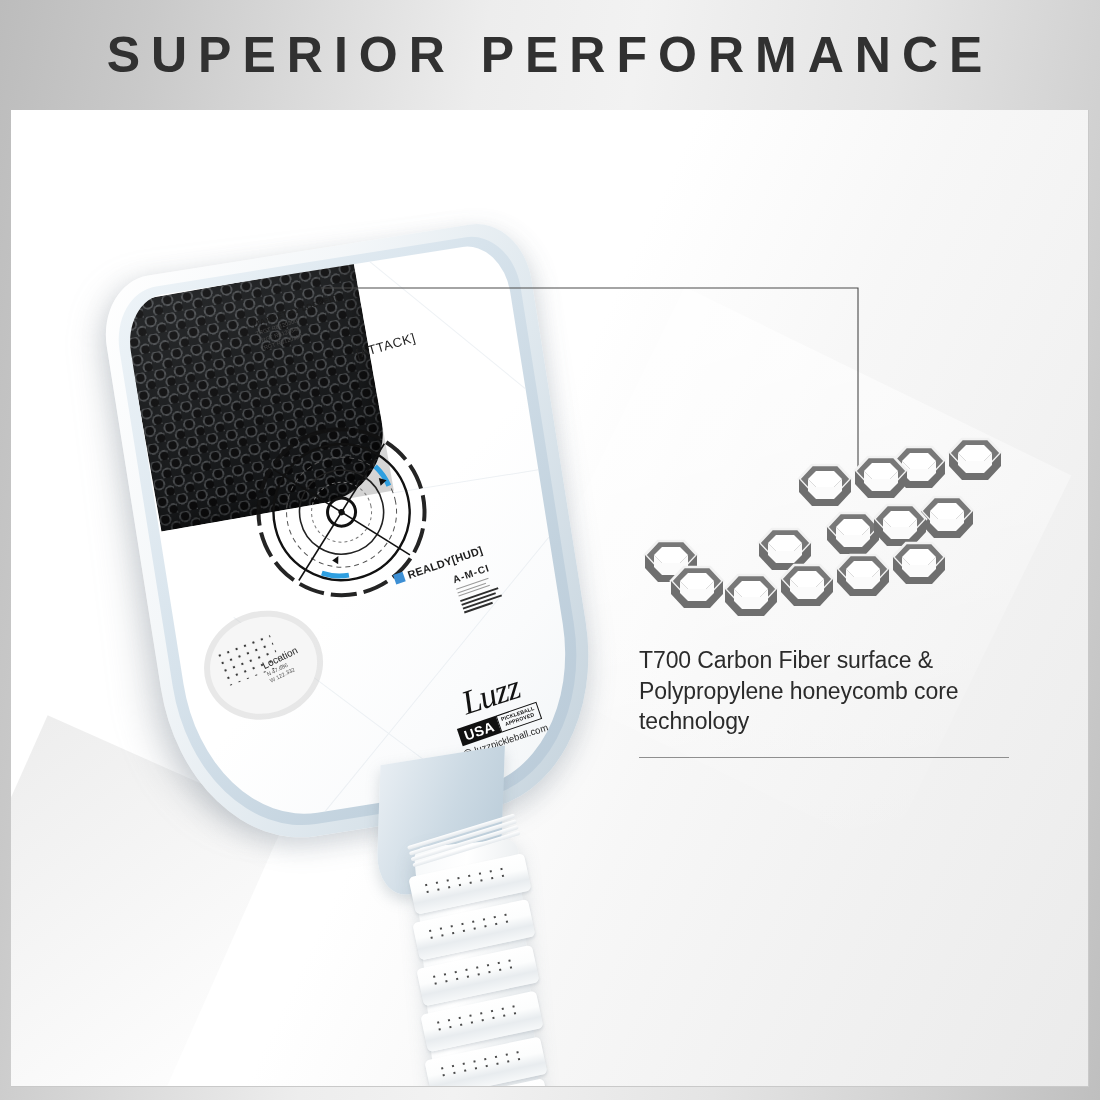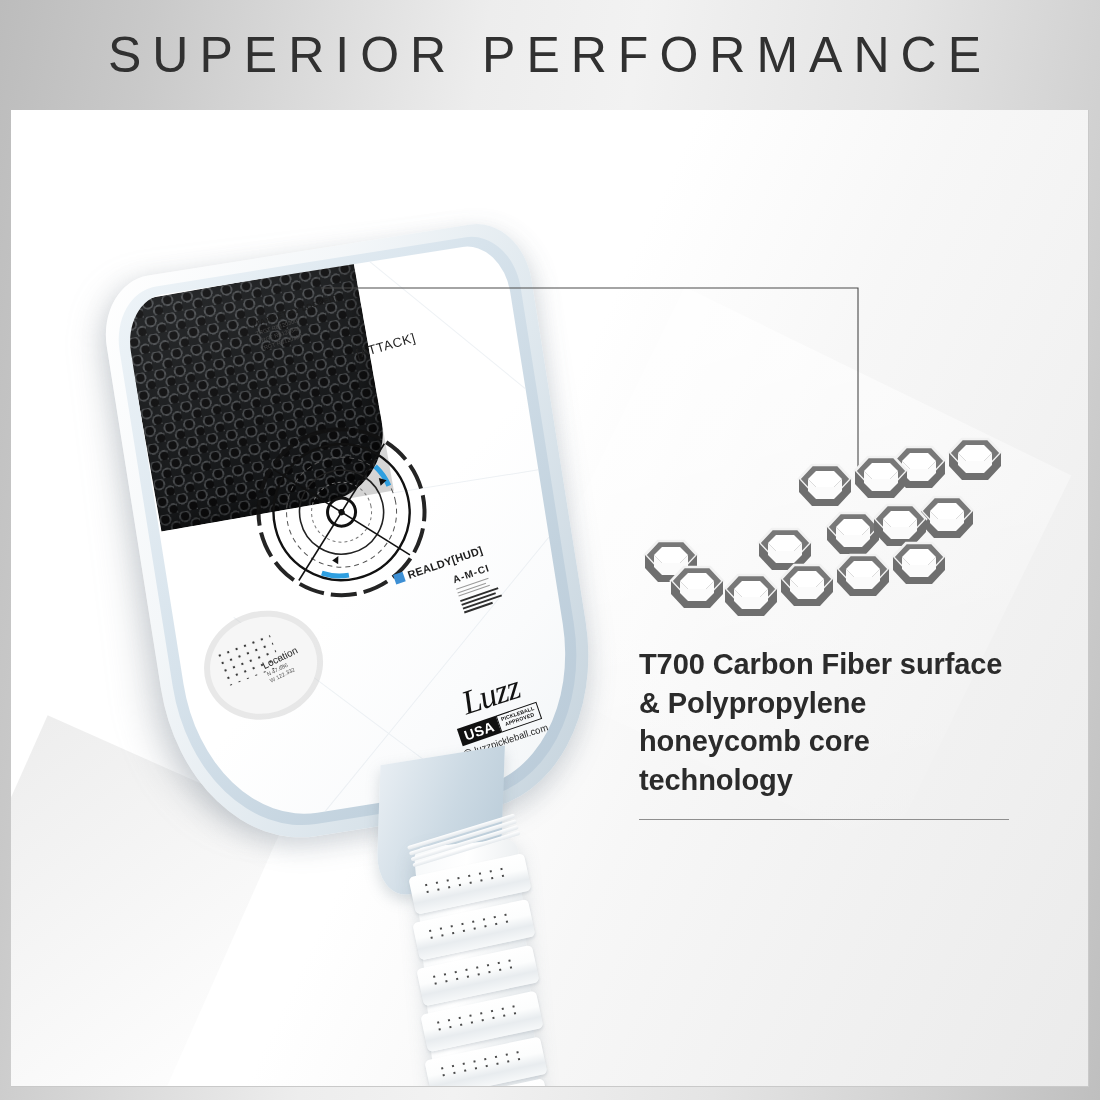--- a/index.html
+++ b/index.html
@@ -9,21 +9,21 @@
     background:#bdbdbd;
   }
   #root{position:relative;width:1100px;height:1100px;
     background:linear-gradient(100deg,#bcbcbc 0%,#c9c9c9 12%,#ededed 38%,#f2f2f2 50%,#e4e4e4 70%,#cfcfcf 88%,#bfbfbf 100%);
   }
 
   
   .header{position:absolute;left:0;top:0;width:1100px;height:110px;}
   .header-title{
     position:absolute;left:0;top:26px;width:1100px;text-align:center;
-    font-size:50px;font-weight:400;color:#313131;letter-spacing:11px;
+    font-size:50px;font-weight:700;color:#313131;letter-spacing:11px;
     white-space:nowrap;font-family:"Liberation Sans",sans-serif;
   }
 
   
   .panel{
     position:absolute;left:11px;top:110px;width:1077px;height:976px;
     background:linear-gradient(115deg,#ffffff 0%,#ffffff 45%,#f7f7f7 62%,#f1f1f1 80%,#ebebeb 100%);
     border-right:1px solid #c9c9c9;border-bottom:1px solid #c9c9c9;
     overflow:hidden;
   }
@@ -145,21 +145,21 @@
 
   
   .leader{position:absolute;left:0;top:0;width:1077px;height:976px;pointer-events:none;}
 
   
   .honeycomb{position:absolute;left:620px;top:325px;width:400px;height:200px;}
   .honeycomb svg{display:block;width:400px;height:200px;}
 
   
   .info{position:absolute;left:628px;top:535px;width:378px;}
-  .info-head{font-size:29px;font-weight:700;color:#2b2b2b;line-height:1.33;letter-spacing:-.1px;}
+  .info-head{font-size:23px;font-weight:400;color:#2b2b2b;line-height:1.33;letter-spacing:-.1px;}
   .info-rule{height:1px;background:#8f8f8f;margin:20px 0 18px 0;width:370px;}
   .info-body{font-size:23px;color:#3c3c3c;line-height:1.47;font-weight:400;}
 </style>
 </head>
 <body>
 
 <div id="root">
 
   <div class="header">
     <div class="header-title">SUPERIOR PERFORMANCE</div>

